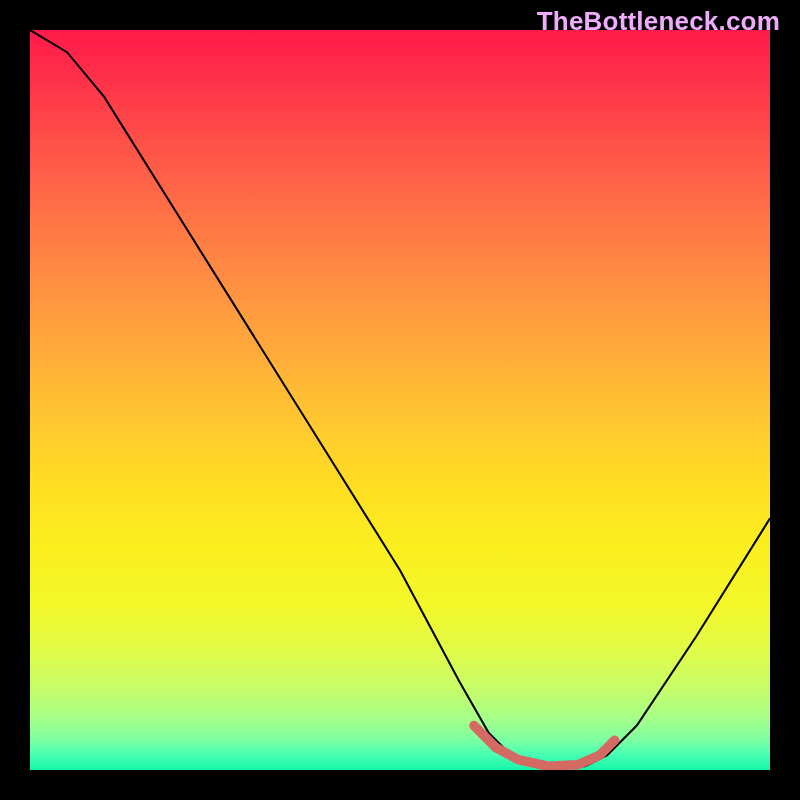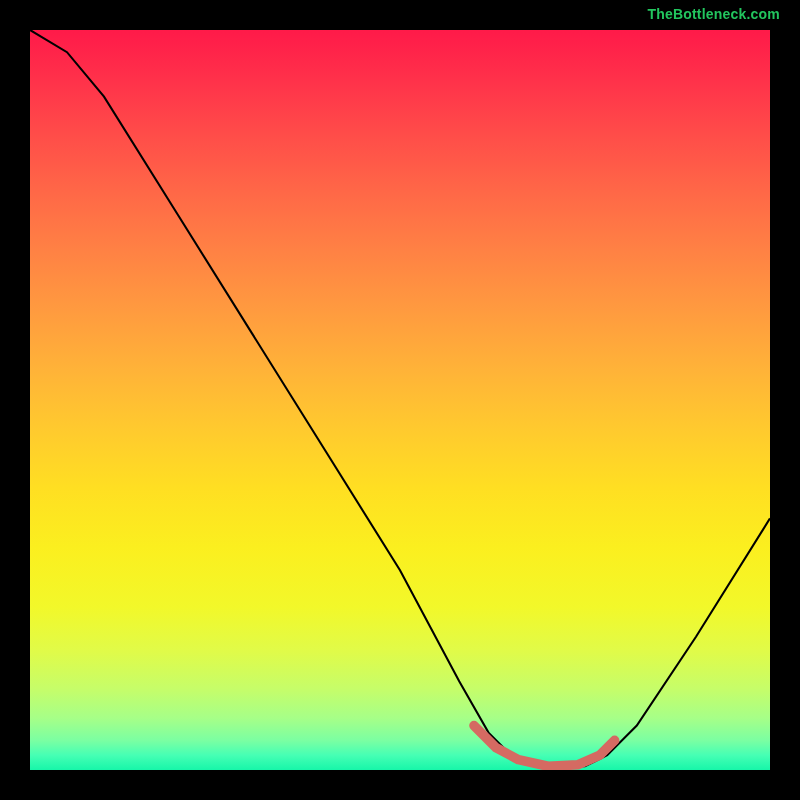--- a/index.html
+++ b/index.html
@@ -10,22 +10,22 @@
     background: #000;
     font-family: Arial, Helvetica, sans-serif;
     overflow: hidden;
     position: relative;
   }
 
   .watermark {
     position: absolute;
     top: 6px;
     right: 20px;
-    color: #22c55e;
-    font-size: 14px;
+    color: #f0abfc;
+    font-size: 26px;
     font-weight: 600;
     letter-spacing: 0.2px;
     z-index: 10;
   }
 
   .plot-area {
     position: absolute;
     top: 30px;
     left: 30px;
     width: 740px;

